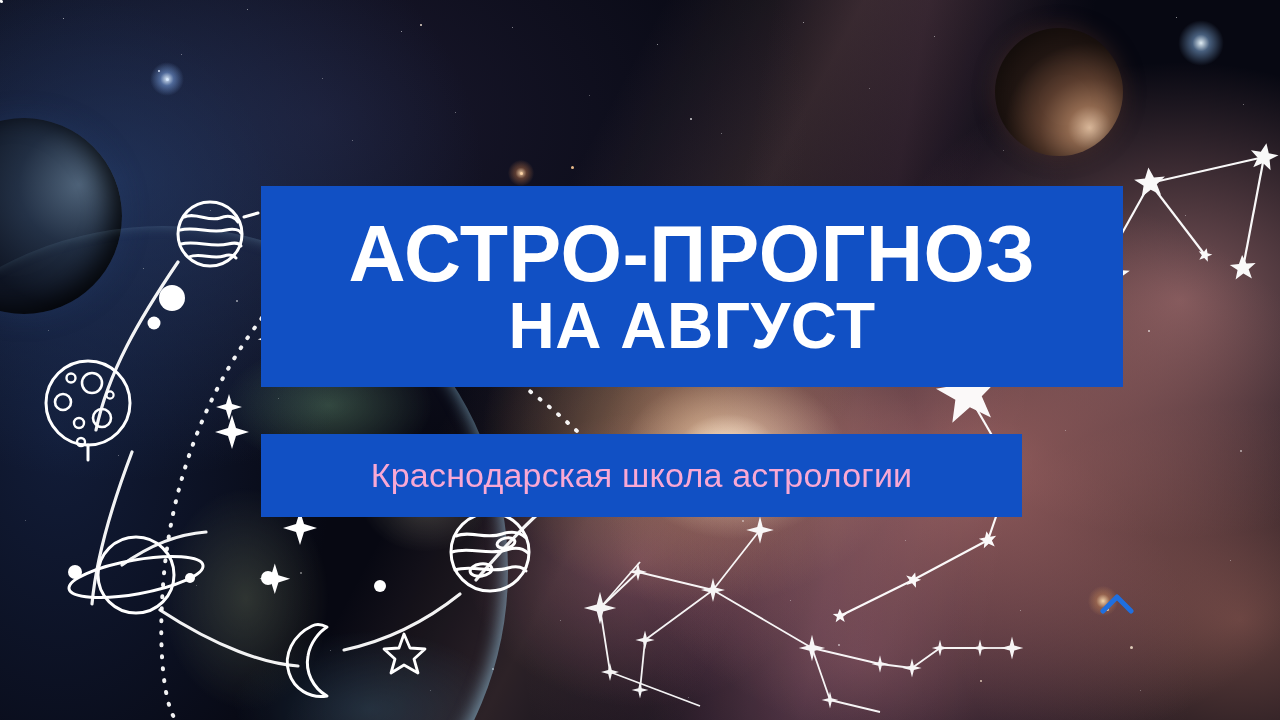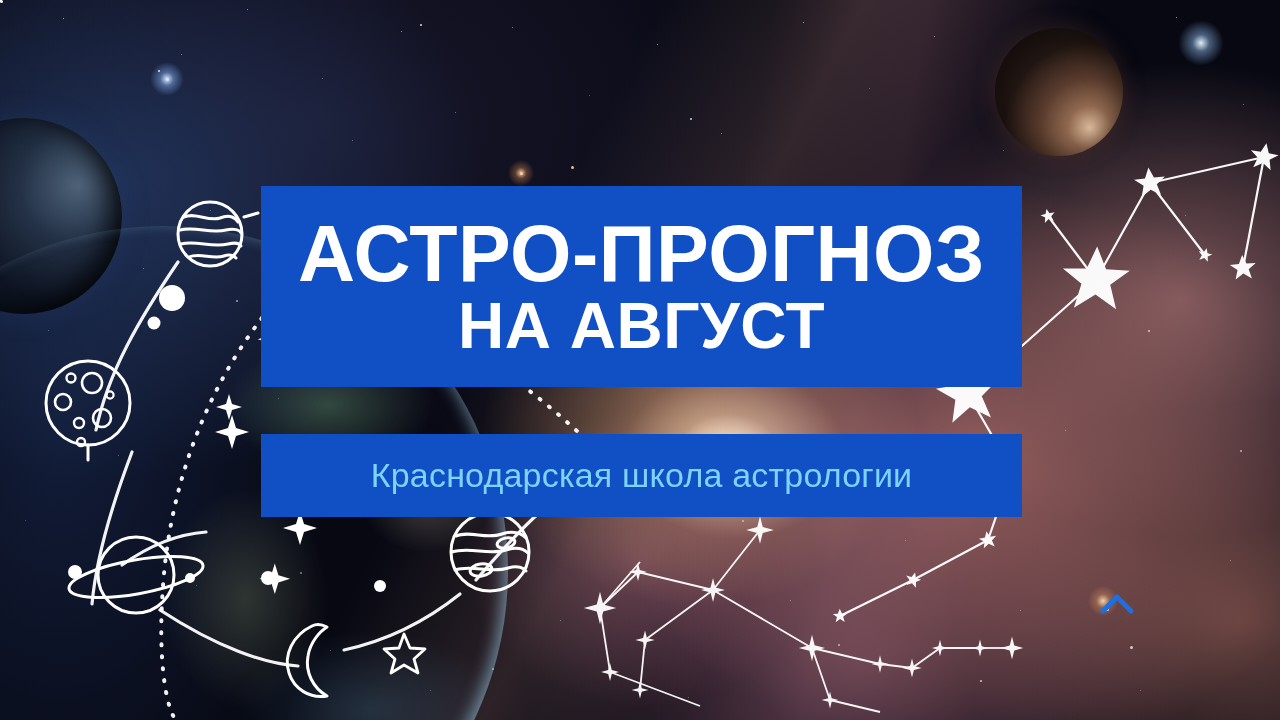--- a/index.html
+++ b/index.html
@@ -147,38 +147,38 @@
     box-shadow: inset -6px -4px 16px -2px rgba(170,225,255,.55);
     pointer-events:none;
   }
 
   
   .lineart{ position:absolute; inset:0; }
 
   
   .banner{ position:absolute; background:#1150c4; }
   .banner-title{
-    left:261px; top:186px; width:761px; height:201px;
+    left:261px; top:186px; width:862px; height:201px;
     display:flex; flex-direction:column; align-items:center; justify-content:center;
   }
   .title-line{
     color:#ffffff; font-weight:900; letter-spacing:.5px;
     font-family:"Liberation Sans", sans-serif;
     line-height:.96; text-align:center;
     transform:scaleX(1.0);
   }
   .title-line.l1{ font-size:79px; }
   .title-line.l2{ font-size:64px; margin-top:4px; }
 
   .banner-sub{
     left:261px; top:434px; width:761px; height:83px;
     display:flex; align-items:center; justify-content:center;
   }
   .sub-text{
-    color:#7dd3fc; font-size:34px; font-weight:400; letter-spacing:.2px;
+    color:#f9a8d4; font-size:34px; font-weight:400; letter-spacing:.2px;
     font-family:"Liberation Sans", sans-serif; white-space:nowrap;
   }
 
   
   .chevron{ position:absolute; left:1100px; top:592px; width:34px; height:22px; }
 </style>
 </head>
 <body>
 
 <div id="stage">

